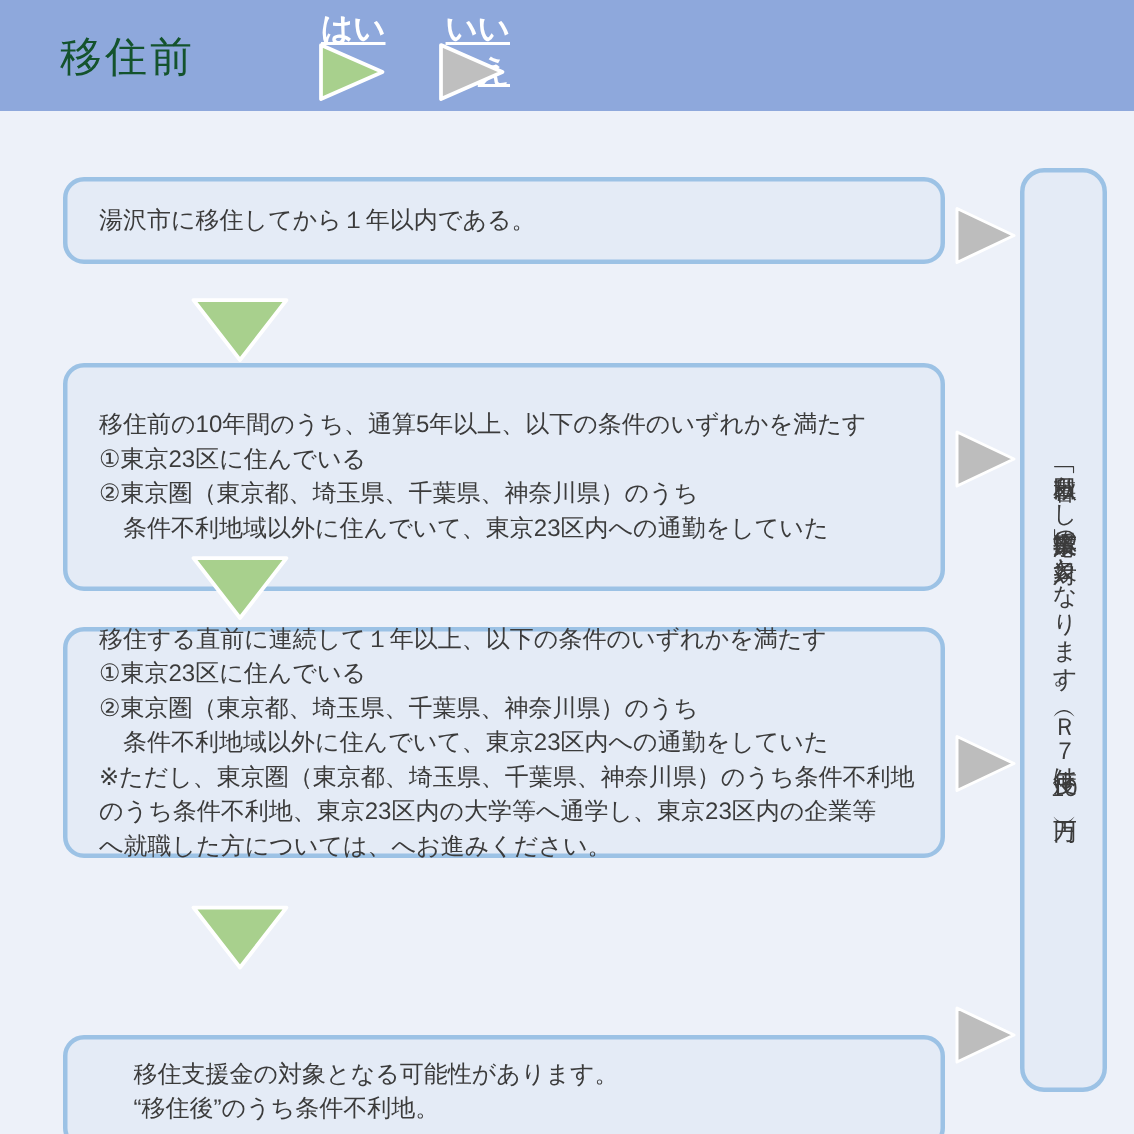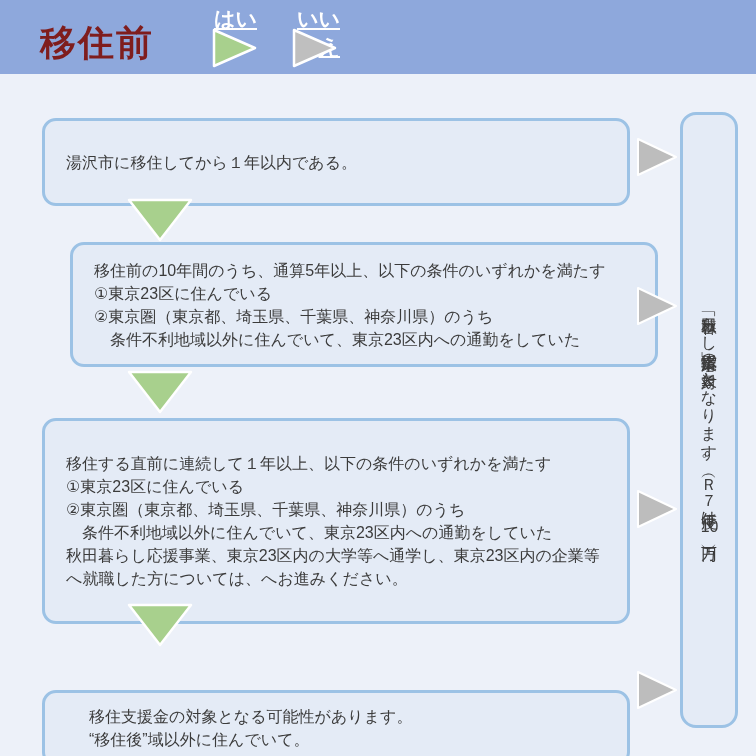--- a/index.html
+++ b/index.html
@@ -17,23 +17,23 @@
   
   .header {
     position: absolute;
     left: 0; top: 0;
     width: 756px; height: 74px;
     background: #8EA8DC;
   }
   .header-title {
     position: absolute;
     left: 40px; top: 19px;
-    font-size: 36px;
-    font-weight: bold;
-    color: #7f1d1d;
+    font-size: 28px;
+    font-weight: normal;
+    color: #14532d;
     letter-spacing: 2px;
   }
   .legend-label {
     position: absolute;
     top: 5px;
     font-size: 21px;
     font-weight: bold;
     color: #FFFFFF;
     text-align: right;
     width: 56px;
@@ -61,23 +61,23 @@
     flex-direction: column;
     justify-content: center;
     padding: 6px 18px 6px 21px;
     color: #3B3B3B;
     font-size: 16px;
   }
   .flow-box .line {
     line-height: 23px;
     white-space: pre;
   }
-  .box-1 { top: 118px; height: 88px; }
-  .box-2 { top: 242px; height: 125px; margin-left: 28px; }
-  .box-3 { top: 418px; height: 206px; }
+  .box-1 { top: 118px; height: 58px; }
+  .box-2 { top: 242px; height: 152px; }
+  .box-3 { top: 418px; height: 154px; }
   .box-4 { top: 690px; height: 76px; padding-left: 44px; }
   
   .down-arrow {
     position: absolute;
     left: 127px;
     width: 66px; height: 44px;
   }
   .down-1 { top: 198px; }
   .down-2 { top: 370px; }
   .down-3 { top: 603px; }
@@ -141,26 +141,27 @@
       <div class="line">移住前の10年間のうち、通算5年以上、以下の条件のいずれかを満たす</div>
       <div class="line">①東京23区に住んでいる</div>
       <div class="line">②東京圏（東京都、埼玉県、千葉県、神奈川県）のうち</div>
       <div class="line">　条件不利地域以外に住んでいて、東京23区内への通勤をしていた</div>
     </div>
   <div class="flow-box box-3">
       <div class="line">移住する直前に連続して１年以上、以下の条件のいずれかを満たす</div>
       <div class="line">①東京23区に住んでいる</div>
       <div class="line">②東京圏（東京都、埼玉県、千葉県、神奈川県）のうち</div>
       <div class="line">　条件不利地域以外に住んでいて、東京23区内への通勤をしていた</div>
-      <div class="line">秋田暮らし応援事業、東京23区内の大学等へ通学し、東京23区内の企業等</div>
+      <div class="line">※ただし、東京圏（東京都、埼玉県、千葉県、神奈川県）のうち条件不利地</div>
+      <div class="line">のうち条件不利地、東京23区内の大学等へ通学し、東京23区内の企業等</div>
       <div class="line">へ就職した方については、へお進みください。</div>
     </div>
   <div class="flow-box box-4">
       <div class="line">移住支援金の対象となる可能性があります。</div>
-      <div class="line">“移住後”域以外に住んでいて。</div>
+      <div class="line">“移住後”のうち条件不利地。</div>
     </div>
 
   <svg class="down-arrow down-1" viewBox="0 0 66 44">
     <polygon points="2,2 64,2 33,42" fill="#A8D08D" stroke="#FFFFFF" stroke-width="2.5" stroke-linejoin="round"></polygon>
   </svg>
   <svg class="down-arrow down-2" viewBox="0 0 66 44">
     <polygon points="2,2 64,2 33,42" fill="#A8D08D" stroke="#FFFFFF" stroke-width="2.5" stroke-linejoin="round"></polygon>
   </svg>
   <svg class="down-arrow down-3" viewBox="0 0 66 44">
     <polygon points="2,2 64,2 33,42" fill="#A8D08D" stroke="#FFFFFF" stroke-width="2.5" stroke-linejoin="round"></polygon>

